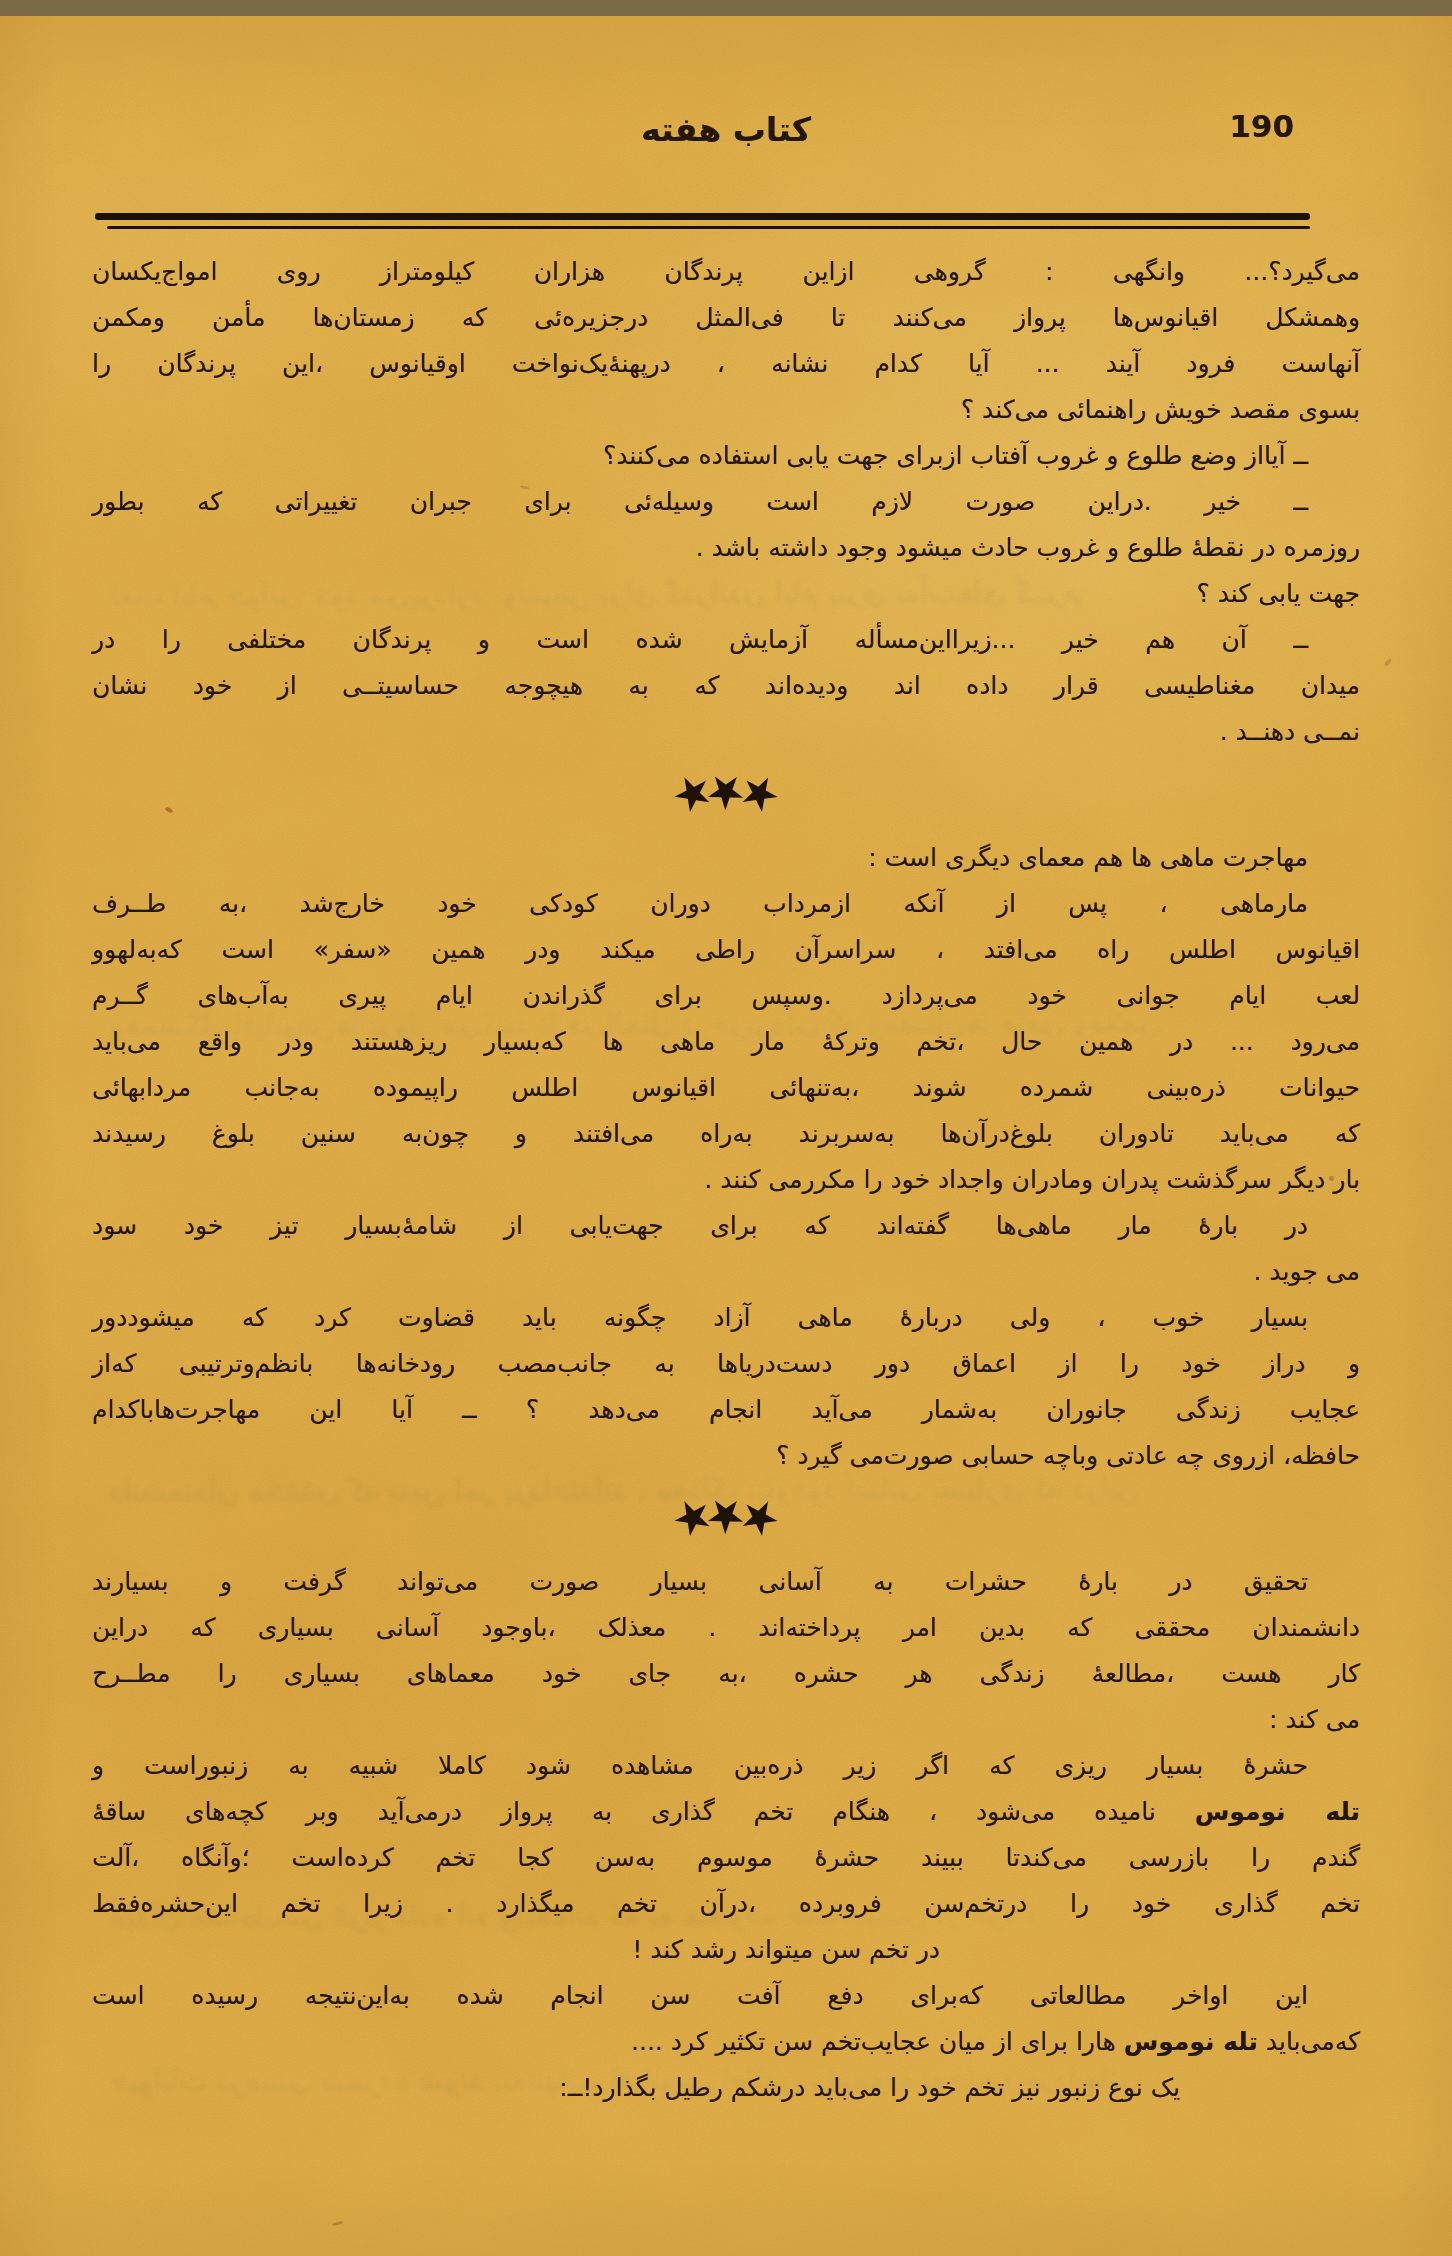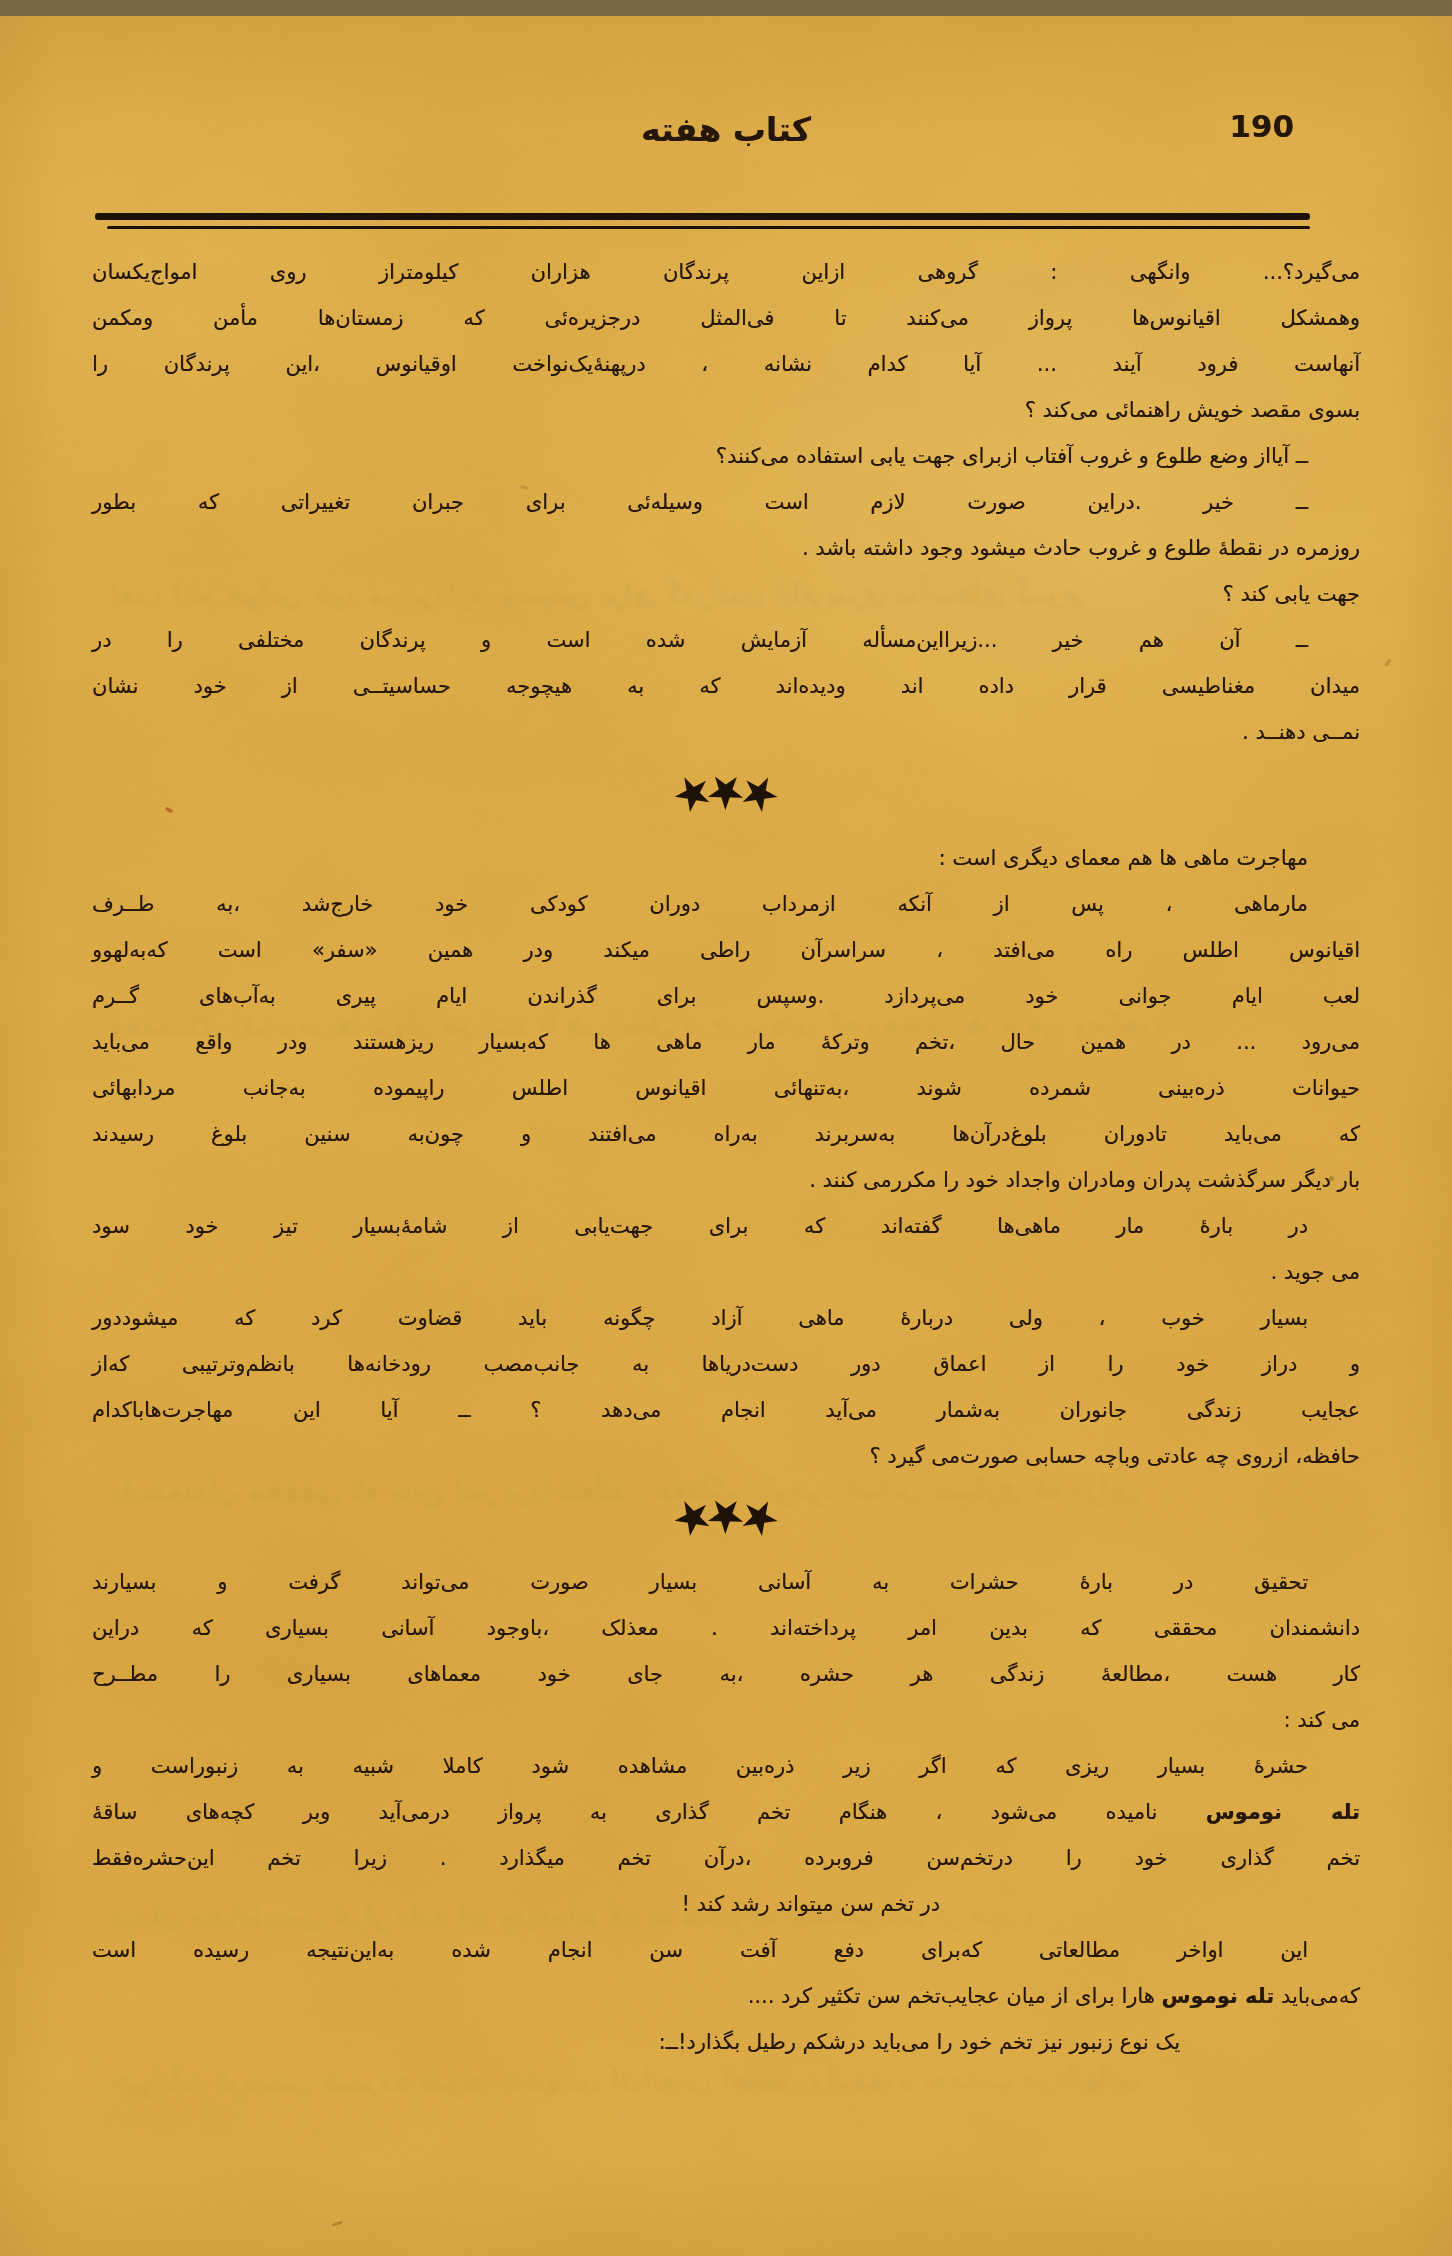--- a/index.html
+++ b/index.html
@@ -33,21 +33,21 @@
     position:absolute;top:92px;right:158px;
     font-size:31px;font-weight:bold;
     text-shadow:.4px .4px 0 rgba(40,22,6,.5);
   }
   .rule{position:absolute;top:197px;left:95px;width:1215px;}
   .rule .r1{height:7px;background:#1c1106;border-radius:3px;}
   .rule .r2{height:3px;background:#1c1106;margin-top:6px;border-radius:2px;width:99%;}
   
   .text-column{position:absolute;top:233px;right:92px;left:92px;}
   .line{
-    height:46px;line-height:46px;font-size:21px;
+    height:46px;line-height:46px;font-size:25px;
     text-align:justify;text-align-last:justify;
     text-shadow:.35px .35px 0 rgba(42,26,9,.5);
     white-space:nowrap;
   }
   .line.end{text-align-last:right;}
   .line.ind{padding-right:52px;}
   .line b{font-weight:bold;letter-spacing:.5px;}
   .line.faded{
     color:rgba(118,82,34,.66);
     filter:blur(.6px);
@@ -163,20 +163,21 @@
       </div>
       <div class="para">
         <div class="line ind">تحقیق در بارهٔ حشرات به آسانی بسیار صورت می‌تواند گرفت و بسیارند</div>
         <div class="line">دانشمندان محققی که بدین امر پرداخته‌اند . معذلک ،باوجود آسانی بسیاری که دراین</div>
         <div class="line">کار هست ،مطالعهٔ زندگی هر حشره ،به جای خود معماهای بسیاری را مطــرح</div>
         <div class="line end">می کند :</div>
       </div>
       <div class="para">
         <div class="line ind">حشرهٔ بسیار ریزی که اگر زیر ذره‌بین مشاهده شود کاملا شبیه به زنبوراست و</div>
         <div class="line"><b>تله نوموس</b><span> نامیده می‌شود ، هنگام تخم گذاری به پرواز درمی‌آید وبر کچه‌های ساقهٔ</span></div>
+        <div class="line">گندم را بازرسی می‌کندتا ببیند حشرهٔ موسوم به‌سن کجا تخم کرده‌است ؛وآنگاه ،آلت</div>
         <div class="line">تخم گذاری خود را درتخم‌سن فروبرده ،درآن تخم میگذارد . زیرا تخم این‌حشره‌فقط</div>
         <div class="line end" style="padding-right: 420px;">در تخم سن میتواند رشد کند !</div>
       </div>
       <div class="para">
         <div class="line ind">این اواخر مطالعاتی که‌برای دفع آفت سن انجام شده به‌این‌نتیجه رسیده است</div>
         <div class="line end"><span>که‌می‌باید </span><b>تله نوموس</b><span> هارا برای از میان عجایب‌تخم سن تکثیر کرد ....</span></div>
         <div class="line end" style="padding-right: 180px;">یک نوع زنبور نیز تخم خود را می‌باید درشکم رطیل بگذارد!ــ:</div>
       </div>
     </div>
 

